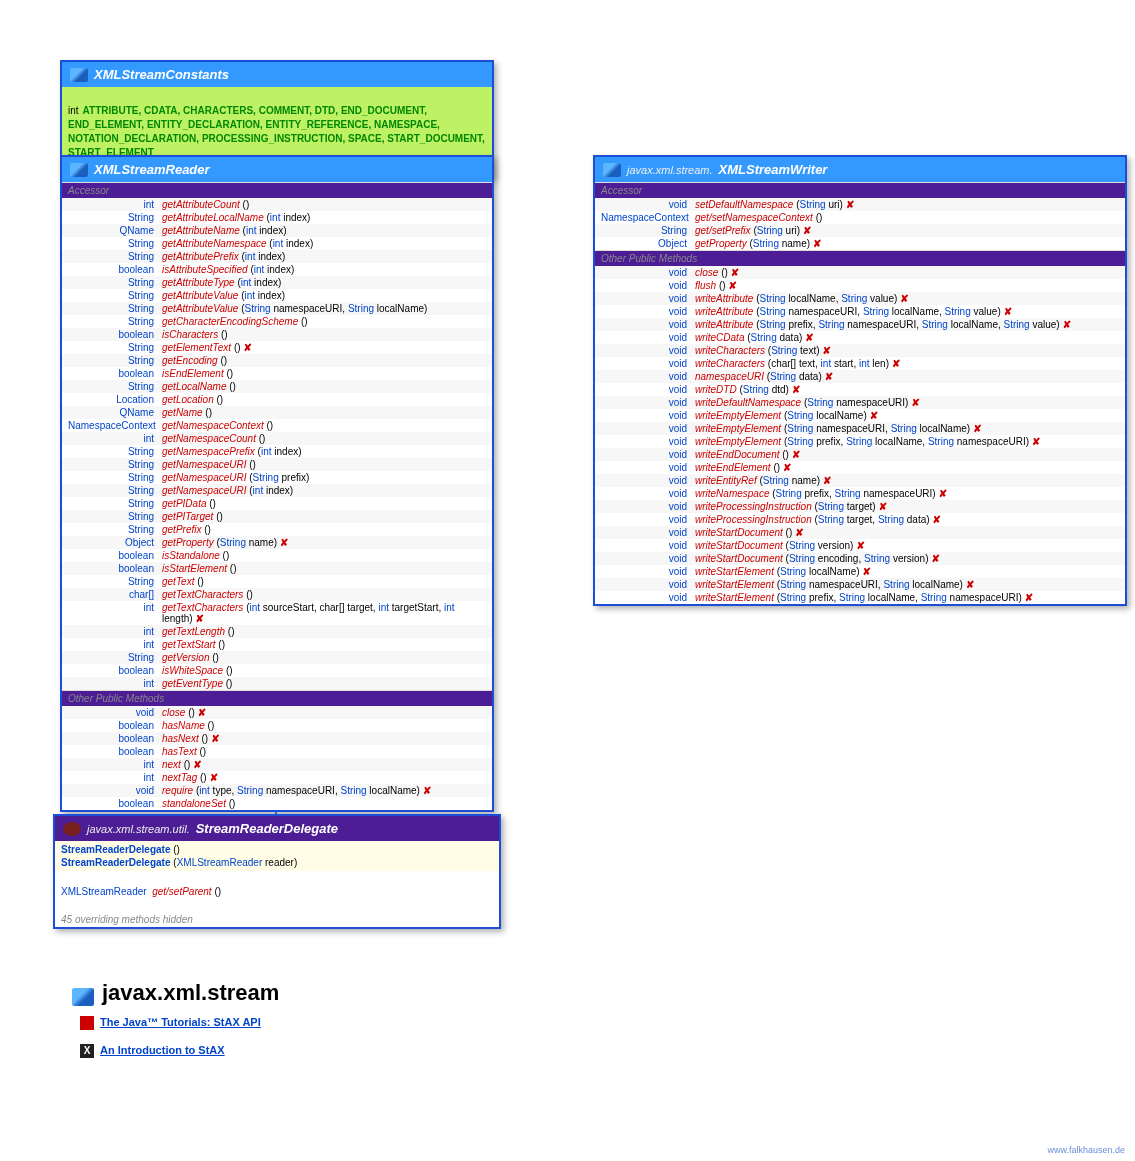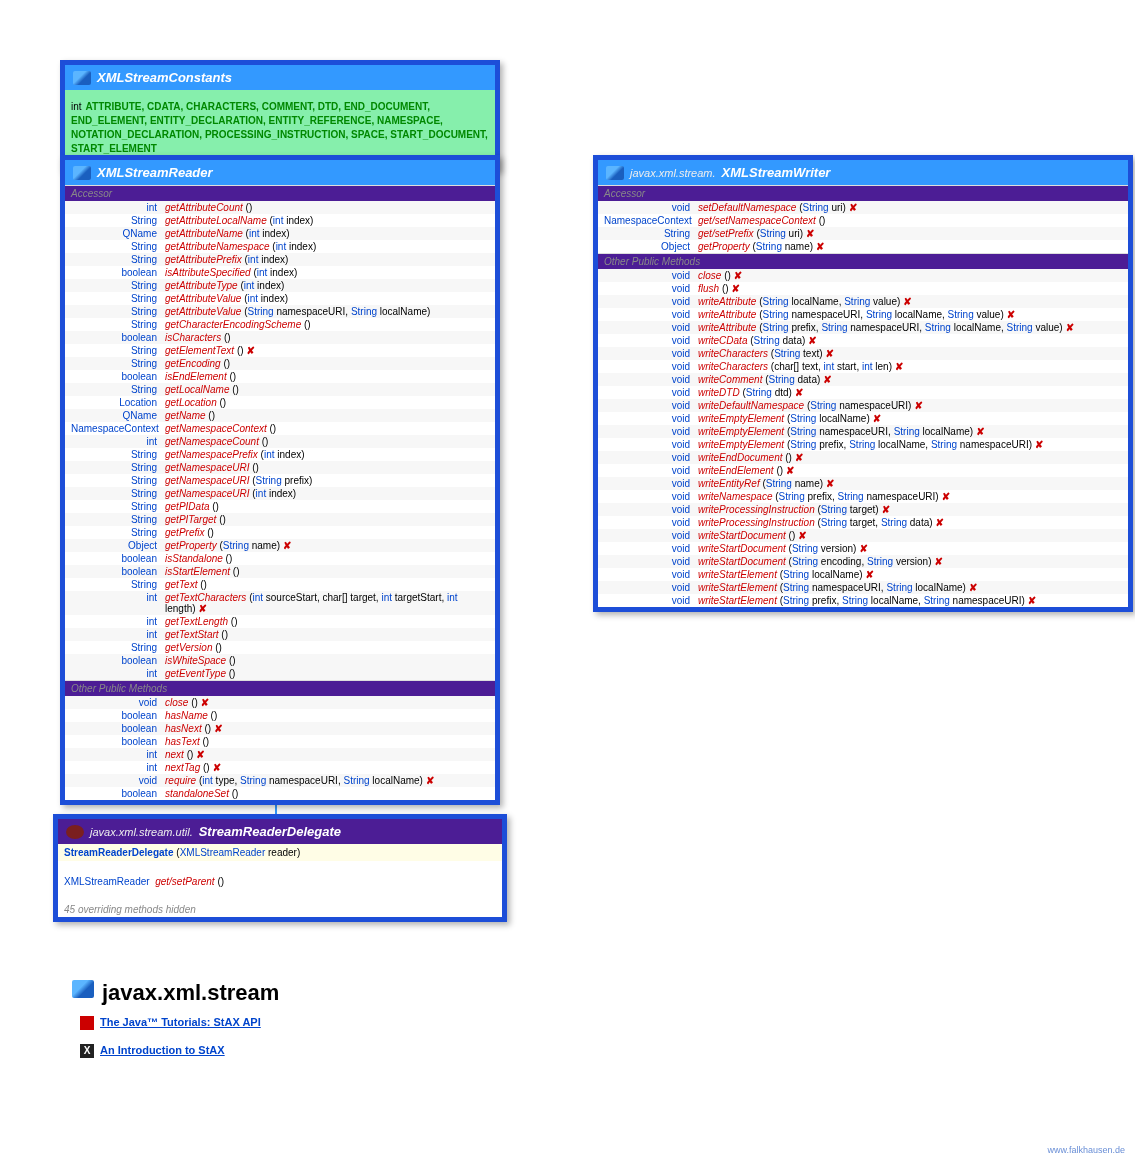--- a/index.html
+++ b/index.html
@@ -1,40 +1,40 @@
 <!DOCTYPE html>
 <html><head>
 <meta charset="utf-8">
 <style>
 body{margin:0;padding:0;background:#fff;font-family:Arial,Helvetica,sans-serif;font-size:11px;width:1135px;height:1161px;position:relative}
-.box{position:absolute;border:5px solid #1d4ed8;box-shadow:3px 3px 6px rgba(0,0,0,0.3)}
+.box{position:absolute;border:2px solid #1d4ed8;box-shadow:3px 3px 6px rgba(0,0,0,0.3)}
 .hdr{padding:5px 8px;font-weight:bold;font-style:italic;font-size:13px;display:flex;align-items:center;gap:6px}
 .hdr-blue{background:#3399ff;color:#fff}
 .hdr-navy{background:#4c1d95;color:#fff}
 .pkg{font-style:italic;font-weight:normal;font-size:11px;color:#eee;margin-right:6px}
 .icon{width:18px;height:14px;display:inline-block;background:linear-gradient(135deg,#5bb5ff 40%,#1a5fbf 60%);border-radius:2px}
 .icon-dark{width:18px;height:14px;display:inline-block;background:#7a1f1f;border-radius:50%}
 .body{background:#fff}
-.yellow{background:#86efac;padding:10px 6px;font-size:10px;color:#008800;font-weight:bold;line-height:1.4}
+.yellow{background:#bef264;padding:17px 6px;font-size:10px;color:#008800;font-weight:bold;line-height:1.4}
 .yellow .tp{color:#000;font-weight:normal;margin-right:4px}
 .sect{padding:2px 6px;color:#888;font-style:italic;font-size:10px;background:#4c1d95;border-top:1px solid #ddd}
 .row{display:flex;padding:1px 6px;font-size:10px}
 .row:nth-child(odd){background:#f7f7f7}
 .ret{width:86px;text-align:right;padding-right:8px;color:#0044cc;flex-shrink:0}
 .nm{color:#cc0000;font-style:italic}
 .pr{color:#000}
 .tk{color:#0044cc}
 .th{color:#cc0000;font-weight:bold;margin-left:3px;cursor:default}
 .ctor{color:#0044cc;font-weight:bold;padding:1px 6px;font-size:10px}
 .ctor .pr{font-weight:normal}
 .gs{color:#0044cc;padding:1px 6px;font-size:10px}
 .gs .nm{color:#cc0000}
 .hid{color:#888;font-style:italic;padding:2px 6px;font-size:10px}
 .conn{position:absolute;background:#3399ff}
-.pkgtitle{position:absolute;left:72px;top:980px;font-size:22px;font-weight:bold;color:#000;display:flex;align-items:flex-start;gap:8px}
+.pkgtitle{position:absolute;left:72px;top:980px;font-size:22px;font-weight:bold;color:#000;display:flex;align-items:flex-end;gap:8px}
 .pkgtitle .icon{width:22px;height:18px}
 .lnk{position:absolute;color:#0044cc;text-decoration:underline;font-size:11px;font-weight:bold}
 .lnkicon{display:inline-block;width:14px;height:14px;margin-right:6px;vertical-align:middle}
 .li-red{background:#cc0000}
 .li-dark{background:#222;color:#fff;text-align:center;line-height:14px;font-size:10px}
 .footer{position:absolute;right:10px;bottom:6px;font-size:9px;color:#6a8fd6}
 </style>
 </head>
 <body>
 
@@ -173,20 +173,24 @@
         </div>
         <div class="row">
           <span class="ret">boolean</span>
           <span><span class="nm">isStartElement</span> <span class="pr">()</span></span>
         </div>
         <div class="row">
           <span class="ret">String</span>
           <span><span class="nm">getText</span> <span class="pr">()</span></span>
         </div>
         <div class="row">
+          <span class="ret">char[]</span>
+          <span><span class="nm">getTextCharacters</span> <span class="pr">()</span></span>
+        </div>
+        <div class="row">
           <span class="ret">int</span>
           <span><span class="nm">getTextCharacters</span> <span class="pr">(<span class="tk">int</span> sourceStart, char[] target, <span class="tk">int</span> targetStart, <span class="tk">int</span> length)</span><span class="th">✘</span></span>
         </div>
         <div class="row">
           <span class="ret">int</span>
           <span><span class="nm">getTextLength</span> <span class="pr">()</span></span>
         </div>
         <div class="row">
           <span class="ret">int</span>
           <span><span class="nm">getTextStart</span> <span class="pr">()</span></span>
@@ -245,20 +249,21 @@
 </div>
 
 <div class="box" style="left:53px;top:814px;width:444px">
   <div class="hdr hdr-navy">
     <span class="icon-dark"></span>
     <span><span class="pkg">javax.xml.stream.util.</span><span>StreamReaderDelegate</span></span>
   </div>
   <div class="body">
     <div style="background:#fffde6;padding:2px 0">
       <div id="delegate-ctors">
+          <div class="ctor">StreamReaderDelegate <span class="pr">()</span></div>
           <div class="ctor">StreamReaderDelegate <span class="pr">(<span class="tk">XMLStreamReader</span> reader)</span></div>
         </div>
     </div>
     <div style="padding:14px 0">
       <div class="gs"><span class="tk">XMLStreamReader</span>&nbsp;&nbsp;<span class="nm">get/setParent</span> <span class="pr">()</span></div>
     </div>
     <div class="hid">45 overriding methods hidden</div>
   </div>
 </div>
 
@@ -316,21 +321,21 @@
         <div class="row">
           <span class="ret">void</span>
           <span><span class="nm">writeCharacters</span> <span class="pr">(<span class="tk">String</span> text)</span><span class="th">✘</span></span>
         </div>
         <div class="row">
           <span class="ret">void</span>
           <span><span class="nm">writeCharacters</span> <span class="pr">(char[] text, <span class="tk">int</span> start, <span class="tk">int</span> len)</span><span class="th">✘</span></span>
         </div>
         <div class="row">
           <span class="ret">void</span>
-          <span><span class="nm">writeComment</span> <span class="pr">(<span class="tk">String</span> data)</span><span class="th">✘</span></span>
+          <span><span class="nm">namespaceURI</span> <span class="pr">(<span class="tk">String</span> data)</span><span class="th">✘</span></span>
         </div>
         <div class="row">
           <span class="ret">void</span>
           <span><span class="nm">writeDTD</span> <span class="pr">(<span class="tk">String</span> dtd)</span><span class="th">✘</span></span>
         </div>
         <div class="row">
           <span class="ret">void</span>
           <span><span class="nm">writeDefaultNamespace</span> <span class="pr">(<span class="tk">String</span> namespaceURI)</span><span class="th">✘</span></span>
         </div>
         <div class="row">

